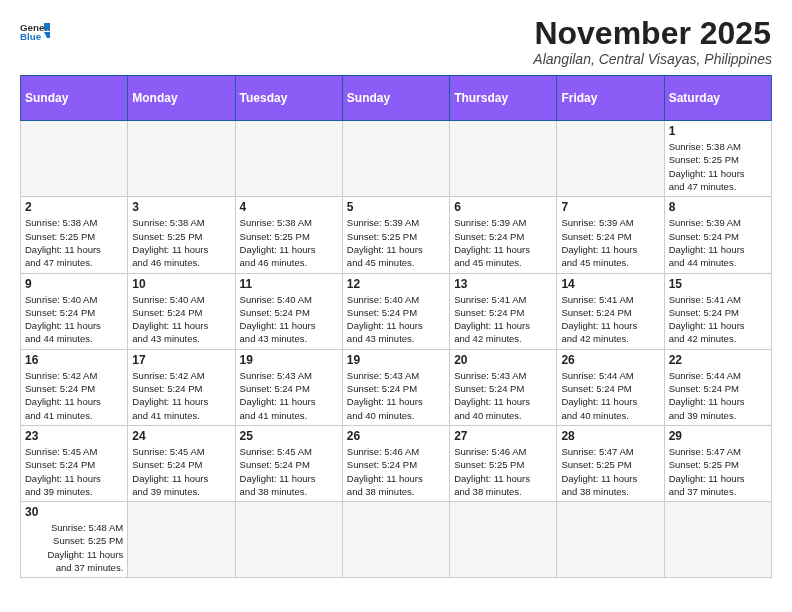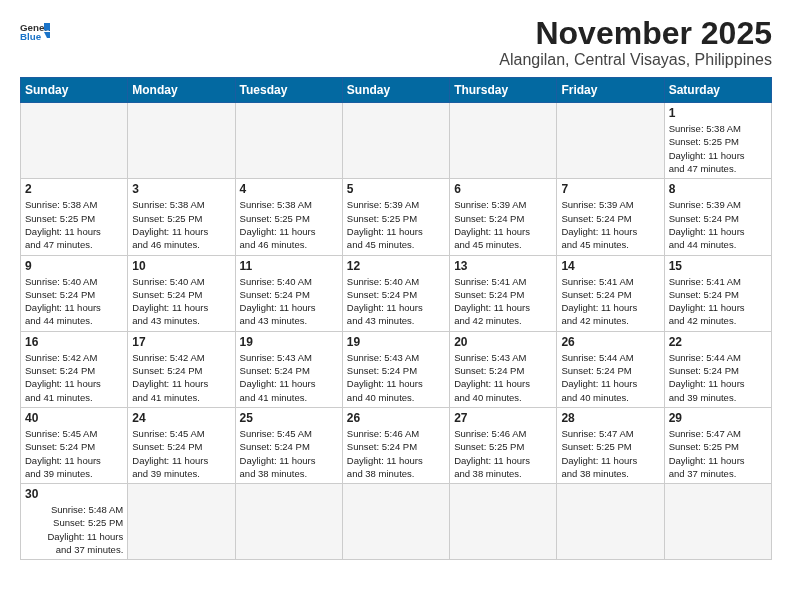--- a/index.html
+++ b/index.html
@@ -20,43 +20,44 @@
       display: flex;
       align-items: center;
       gap: 4px;
       margin-top: 4px;
     }
     .logo-icon {
       width: 30px;
       height: 24px;
     }
     .title-section {
-      text-align: right;
+      text-align: center;
     }
     .month-title {
       font-size: 32px;
       font-weight: bold;
       color: #222;
       line-height: 1.1;
     }
     .location-title {
-      font-size: 16px;
+      font-size: 14px;
       color: #444;
+      font-style: italic;
     }
     .calendar-table {
       width: 100%;
       border-collapse: collapse;
       border: 1px solid #ccc;
     }
     .calendar-table th {
-      background-color: #0369a1;
+      background-color: #8b5cf6;
       color: #fff;
       font-size: 12px;
       font-weight: bold;
-      padding: 5px 4px;
+      padding: 15px 4px;
       text-align: left;
       border: 1px solid #1a5da0;
     }
     .calendar-table td {
       vertical-align: top;
       border: 1px solid #ccc;
       padding: 3px 4px;
       width: calc(100% / 7);
       min-height: 70px;
       font-size: 10px;
@@ -272,21 +273,21 @@
         <td>
           <span class="day-number">22</span>
           <div class="day-info" style="white-space: pre-line;">Sunrise: 5:44 AM
 Sunset: 5:24 PM
 Daylight: 11 hours
 and 39 minutes.</div>
         </td>
       </tr>
       <tr>
         <td>
-          <span class="day-number">40</span>
+          <span class="day-number">23</span>
           <div class="day-info" style="white-space: pre-line;">Sunrise: 5:45 AM
 Sunset: 5:24 PM
 Daylight: 11 hours
 and 39 minutes.</div>
         </td>
         <td>
           <span class="day-number">24</span>
           <div class="day-info" style="white-space: pre-line;">Sunrise: 5:45 AM
 Sunset: 5:24 PM
 Daylight: 11 hours

